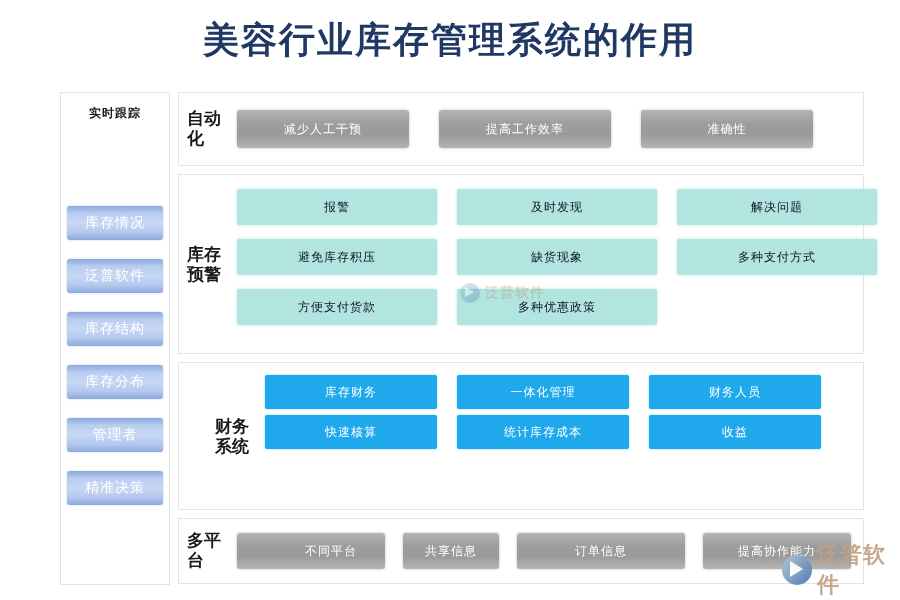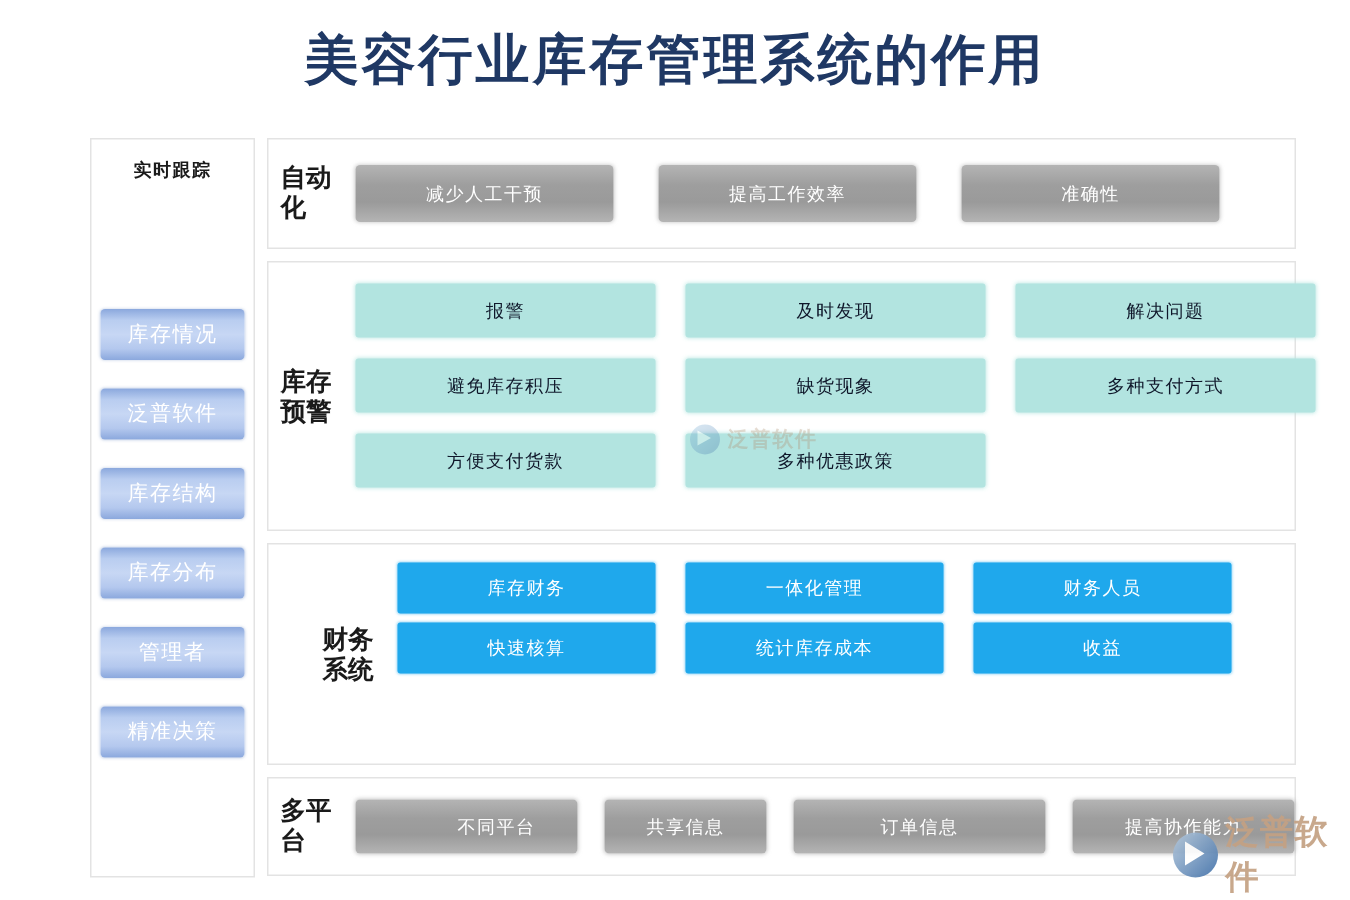--- a/index.html
+++ b/index.html
@@ -158,21 +158,21 @@
   #panel-finance .panel-rows { padding-top: 12px; }
   #panel-finance .chip-row { margin-bottom: 6px; }
   #panel-finance .chip { width: 172px; height: 34px; }
   #panel-finance .chip-row { gap: 20px; }
 
   
   #panel-platform { height: 66px; align-items: center; }
   #panel-platform .chip-row { gap: 18px; }
   #panel-platform .chip { height: 36px; }
   #panel-platform .chip:nth-child(1) { width: 148px; padding-left: 40px; }
-  #panel-platform .chip:nth-child(2) { width: 108px; }
+  #panel-platform .chip:nth-child(2) { width: 96px; }
   #panel-platform .chip:nth-child(3) { width: 168px; }
   #panel-platform .chip:nth-child(4) { width: 148px; }
 
   
   .watermark {
     position: absolute;
     display: flex;
     align-items: center;
     pointer-events: none;
     user-select: none;

